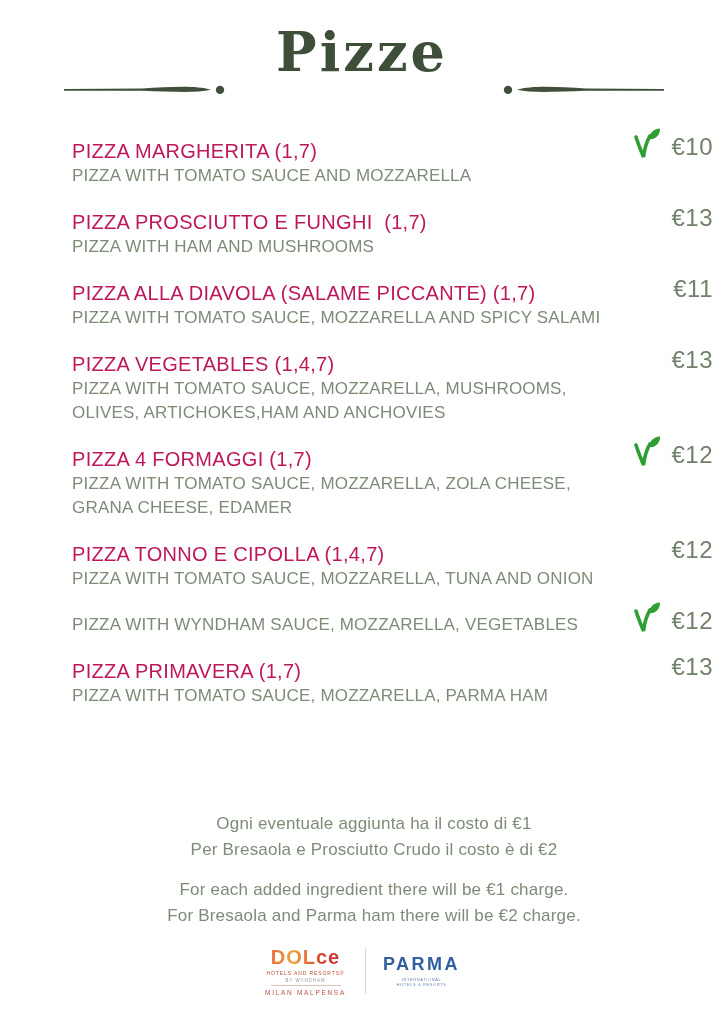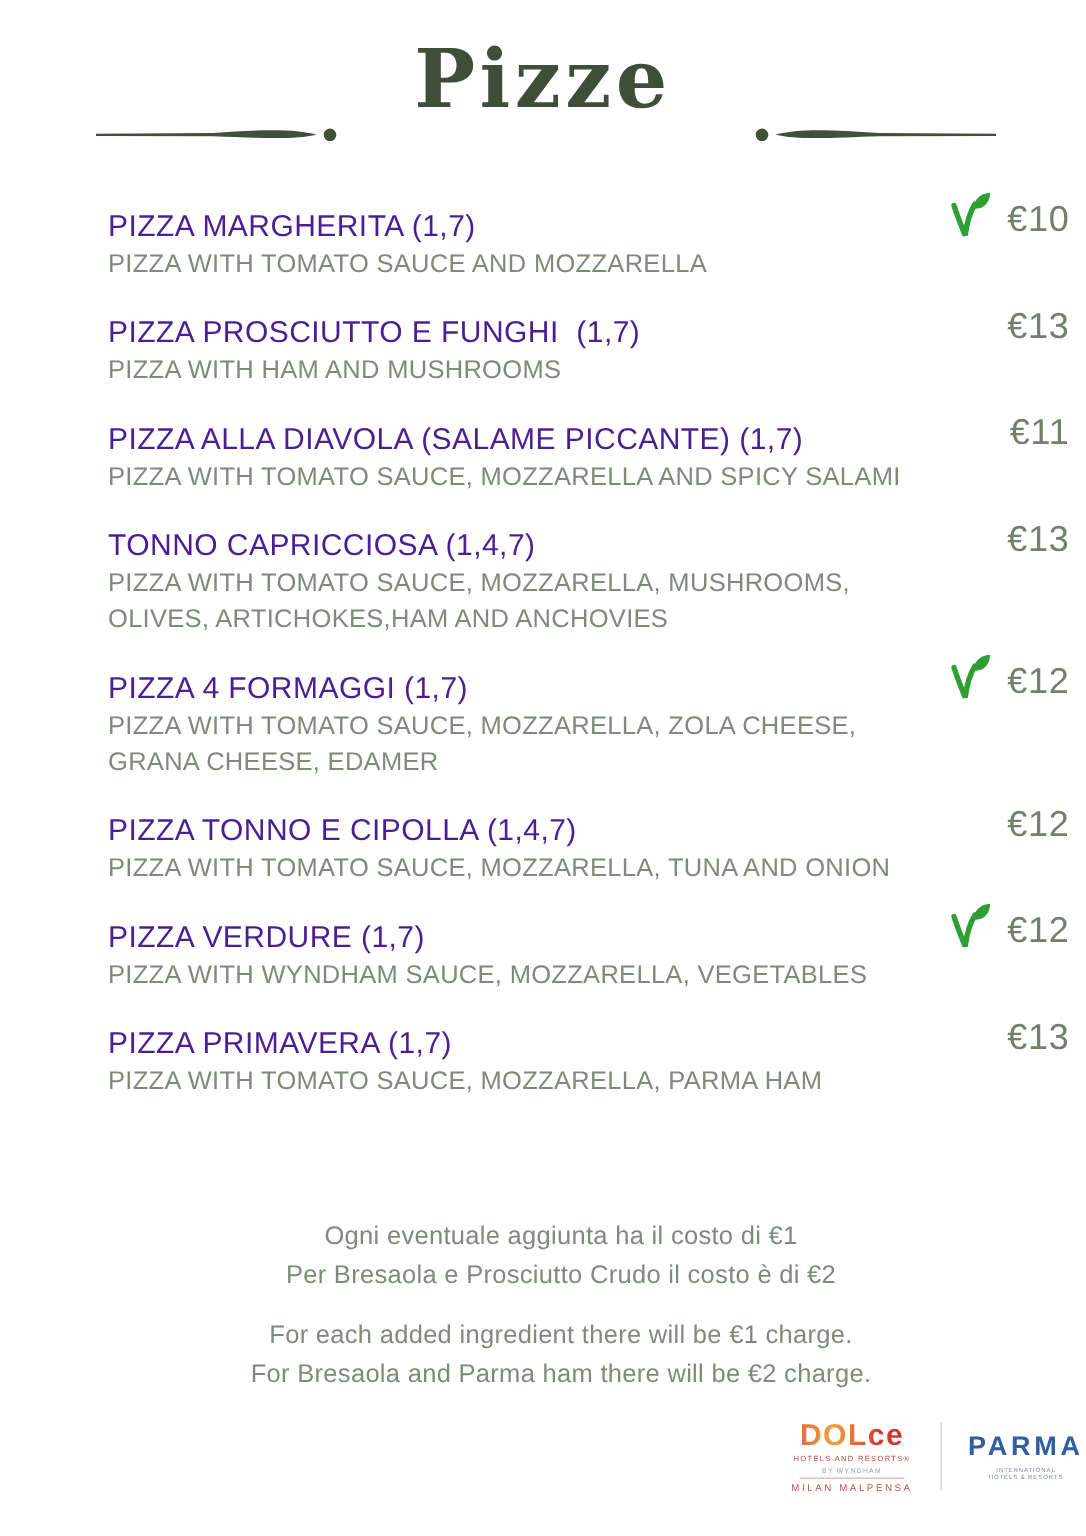--- a/index.html
+++ b/index.html
@@ -26,21 +26,21 @@
   .ornament { position:absolute; top:82px; line-height:0; }
   .ornament.left  { left:64px; }
   .ornament.right { right:60px; transform:scaleX(-1); }
 
   
   .menu { position:absolute; top:139px; left:72px; width:641px; }
   .menu-item { position:relative; margin-bottom:22px; }
   .item-text { padding-right:112px; }
   .item-name {
     font-size:20px; line-height:25px;
-    color:#4c1d95;
+    color:#be185d;
     letter-spacing:0.3px;
     white-space:pre-wrap;
   }
   .item-desc {
     font-size:17px; line-height:24px;
     color:#7d8c78;
     letter-spacing:0.2px;
   }
   .item-price {
     position:absolute; top:-6px; right:0;
@@ -57,21 +57,21 @@
     color:#7d8c78;
     font-size:17px; line-height:26px;
     letter-spacing:0.2px;
     padding-left:24px;
   }
   .footer-notes .block-en { margin-top:14px; }
 
   
   .logos {
     position:absolute; top:946px; left:0; width:724px;
-    display:flex; justify-content:flex-end; align-items:center;
+    display:flex; justify-content:center; align-items:center;
     gap:16px;
   }
   .dolce-logo { text-align:center; width:86px; }
   .dolce-word {
     font-size:20px; font-weight:700; letter-spacing:1px;
     background:linear-gradient(90deg,#e05a38 0%,#f2a03c 35%,#d43e2f 70%,#c22f2a 100%);
     -webkit-background-clip:text; background-clip:text; color:transparent;
   }
   .dolce-sub1 { font-size:5px;   color:#bf4a3e; letter-spacing:0.9px; margin-top:1px; }
   .dolce-sub2 { font-size:4.5px; color:#9b9b9b; letter-spacing:0.9px; margin-top:1.5px; }
@@ -129,21 +129,21 @@
     <div class="item-text">
       <div class="item-name">PIZZA ALLA DIAVOLA (SALAME PICCANTE) (1,7)</div>
       <div class="item-desc">PIZZA WITH TOMATO SAUCE, MOZZARELLA AND SPICY SALAMI</div>
     </div>
 
     <span class="item-price">€11</span>
   </div>
 
   <div class="menu-item">
     <div class="item-text">
-      <div class="item-name">TONNO CAPRICCIOSA (1,4,7)</div>
+      <div class="item-name">PIZZA VEGETABLES (1,4,7)</div>
       <div class="item-desc">PIZZA WITH TOMATO SAUCE, MOZZARELLA, MUSHROOMS, OLIVES, ARTICHOKES,HAM AND ANCHOVIES</div>
     </div>
 
     <span class="item-price">€13</span>
   </div>
 
   <div class="menu-item">
     <div class="item-text">
       <div class="item-name">PIZZA 4 FORMAGGI (1,7)</div>
       <div class="item-desc">PIZZA WITH TOMATO SAUCE, MOZZARELLA, ZOLA CHEESE, GRANA CHEESE, EDAMER</div>
@@ -161,21 +161,20 @@
     <div class="item-text">
       <div class="item-name">PIZZA TONNO E CIPOLLA (1,4,7)</div>
       <div class="item-desc">PIZZA WITH TOMATO SAUCE, MOZZARELLA, TUNA AND ONION</div>
     </div>
 
     <span class="item-price">€12</span>
   </div>
 
   <div class="menu-item">
     <div class="item-text">
-      <div class="item-name">PIZZA VERDURE (1,7)</div>
       <div class="item-desc">PIZZA WITH WYNDHAM SAUCE, MOZZARELLA, VEGETABLES</div>
     </div>
     <span class="veg-icon">
       <svg width="34" height="38" viewBox="0 0 34 38">
         <path d="M7 10 C9.5 18 12.5 25 14.5 30 C15.5 22 17.5 14.5 21 9" fill="none" stroke="#2f9e33" stroke-width="3.6" stroke-linecap="round"></path>
         <path d="M20.5 12 C20 6 24.5 2 31 1.5 C31.2 8 26.5 12.8 20.5 12 Z" fill="#2f9e33"></path>
       </svg>
     </span>
     <span class="item-price">€12</span>
   </div>

